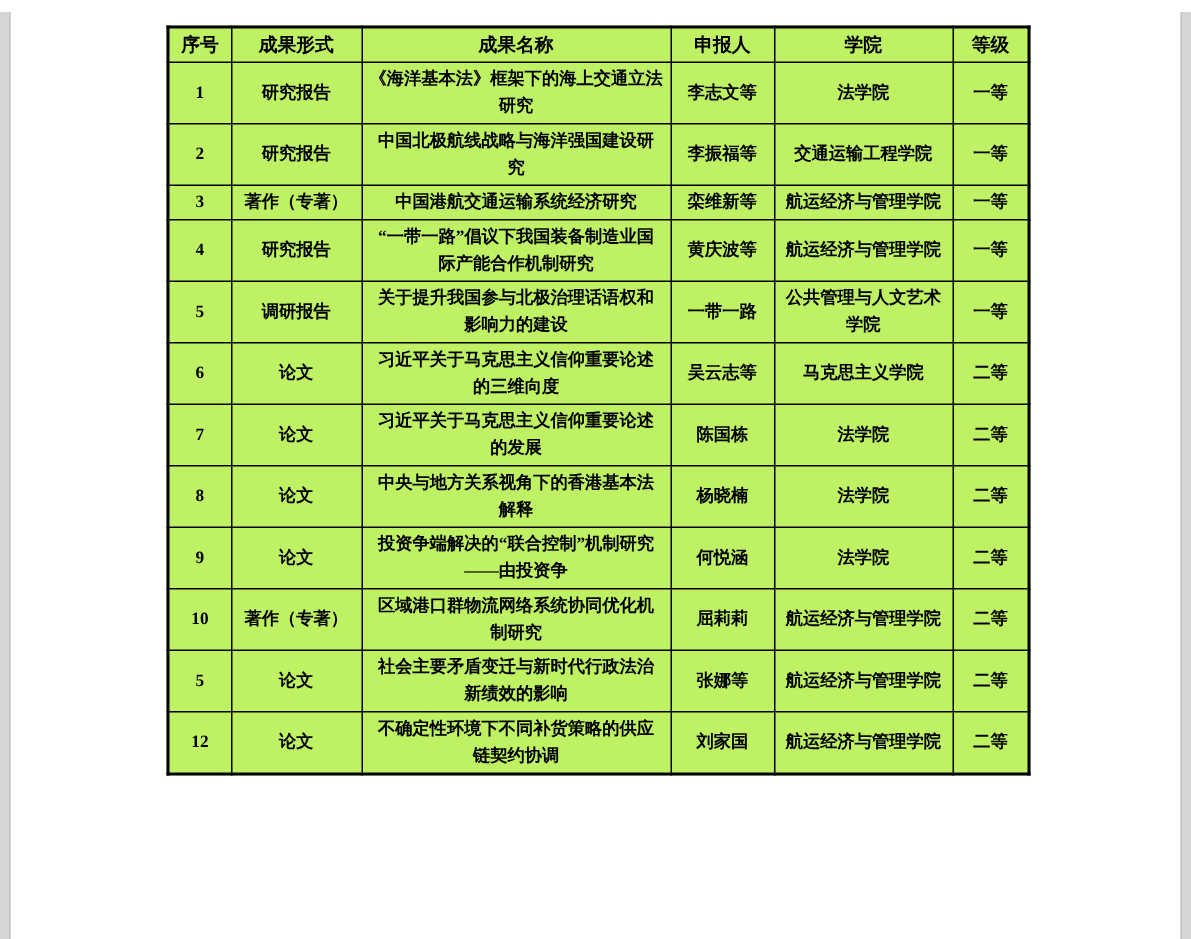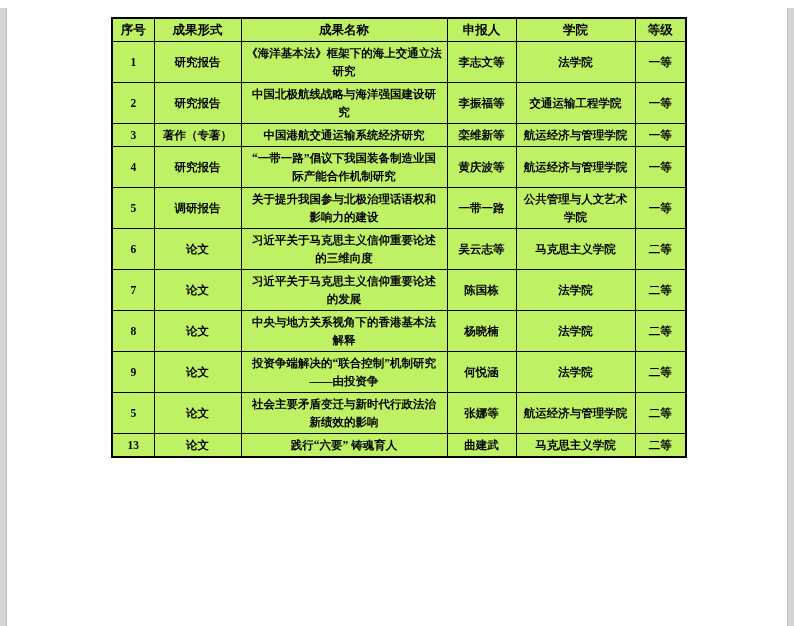--- a/index.html
+++ b/index.html
@@ -154,32 +154,42 @@
         <tr>
       <td>9</td>
       <td>论文</td>
       <td>投资争端解决的“联合控制”机制研究
 ——由投资争</td>
       <td>何悦涵</td>
       <td>法学院</td>
       <td>二等</td>
     </tr>
         <tr>
+      <td>10</td>
+      <td>著作（专著）</td>
+      <td>区域港口群物流网络系统协同优化机
+制研究</td>
+      <td>屈莉莉</td>
+      <td>航运经济与管理学院</td>
+      <td>二等</td>
+    </tr>
+        <tr>
       <td>5</td>
       <td>论文</td>
       <td>社会主要矛盾变迁与新时代行政法治
 新绩效的影响</td>
       <td>张娜等</td>
       <td>航运经济与管理学院</td>
       <td>二等</td>
     </tr>
         <tr>
-      <td>13</td>
+      <td>12</td>
       <td>论文</td>
-      <td>践行“六要” 铸魂育人</td>
-      <td>曲建武</td>
-      <td>马克思主义学院</td>
+      <td>不确定性环境下不同补货策略的供应
+链契约协调</td>
+      <td>刘家国</td>
+      <td>航运经济与管理学院</td>
       <td>二等</td>
     </tr>
       </tbody>
   </table>
 
 </div>
 
 </body></html>

